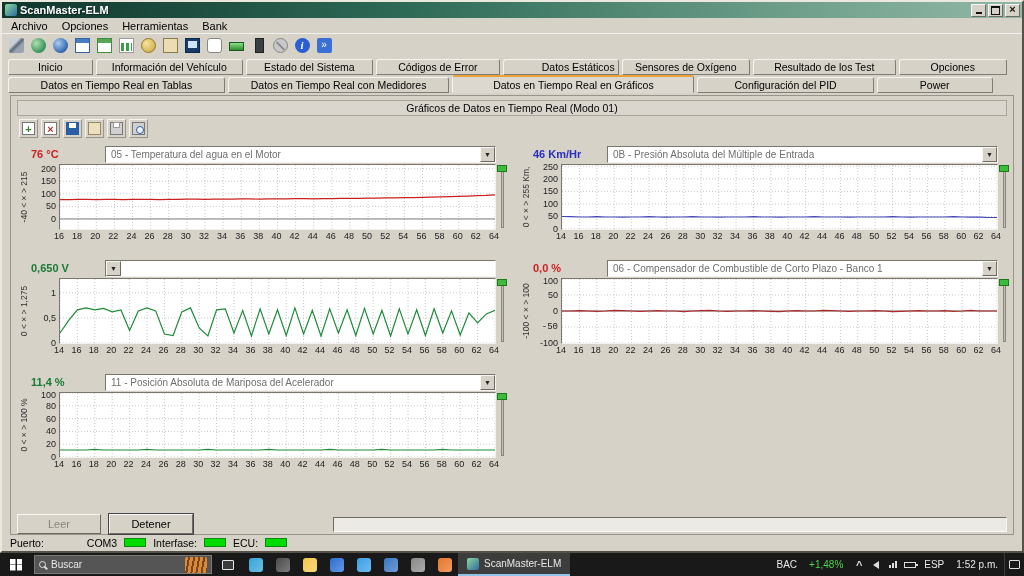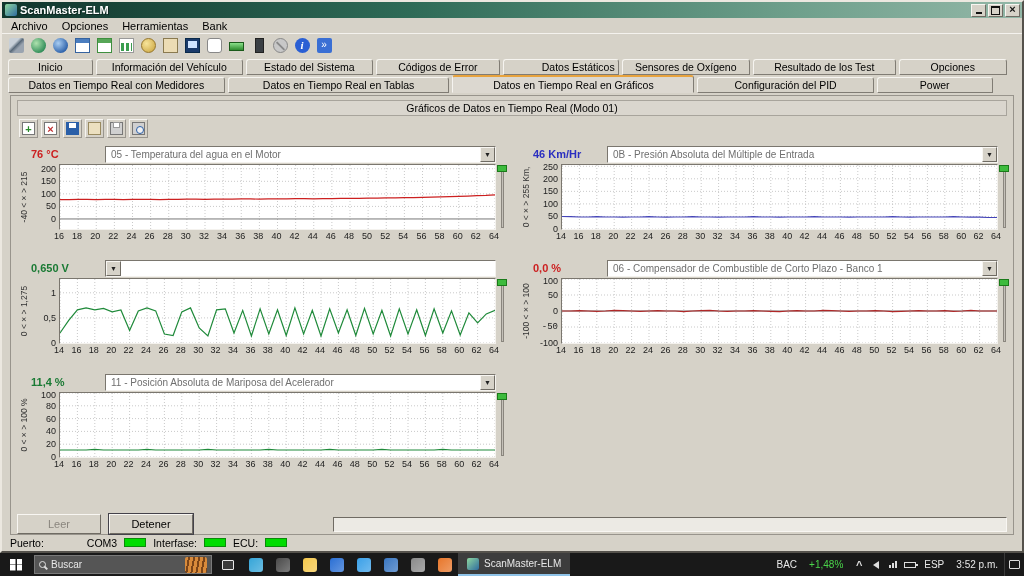--- a/index.html
+++ b/index.html
@@ -243,22 +243,22 @@
     <span class="tab">Información del Vehículo</span>
     <span class="tab">Estado del Sistema</span>
     <span class="tab">Códigos de Error</span>
     <span class="tab">Datos Estáticos</span>
     <span class="tab">Sensores de Oxígeno</span>
     <span class="tab">Resultado de los Test</span>
     <span class="tab">Opciones</span>
   </div>
 
   <div class="tabsrow tabs2">
+    <span class="tab">Datos en Tiempo Real en Tablas</span>
     <span class="tab">Datos en Tiempo Real con Medidores</span>
-    <span class="tab">Datos en Tiempo Real en Tablas</span>
     <span class="tab active">Datos en Tiempo Real en Gráficos</span>
     <span class="tab">Configuración del PID</span>
     <span class="tab">Power</span>
   </div>
 
   <div class="main">
     <div class="main-title">Gráficos de Datos en Tiempo Real (Modo 01)</div>
     <div class="chart-tools">
         <span class="ctbtn">
           <span class="ic2 ic-chart-add"></span>
@@ -811,17 +811,17 @@
       <span class="sigbars">
         <i></i>
         <i></i>
         <i></i>
       </span>
     </div>
   <div class="tk tray-ic">
       <span class="batt"></span>
     </div>
   <div class="tk lang">ESP</div>
-  <div class="tk clock">3:52 p.m.</div>
+  <div class="tk clock">1:52 p.m.</div>
   <div class="tk notif">
       <span class="notif-ic"></span>
     </div>
 </div>
 
 </body></html>

